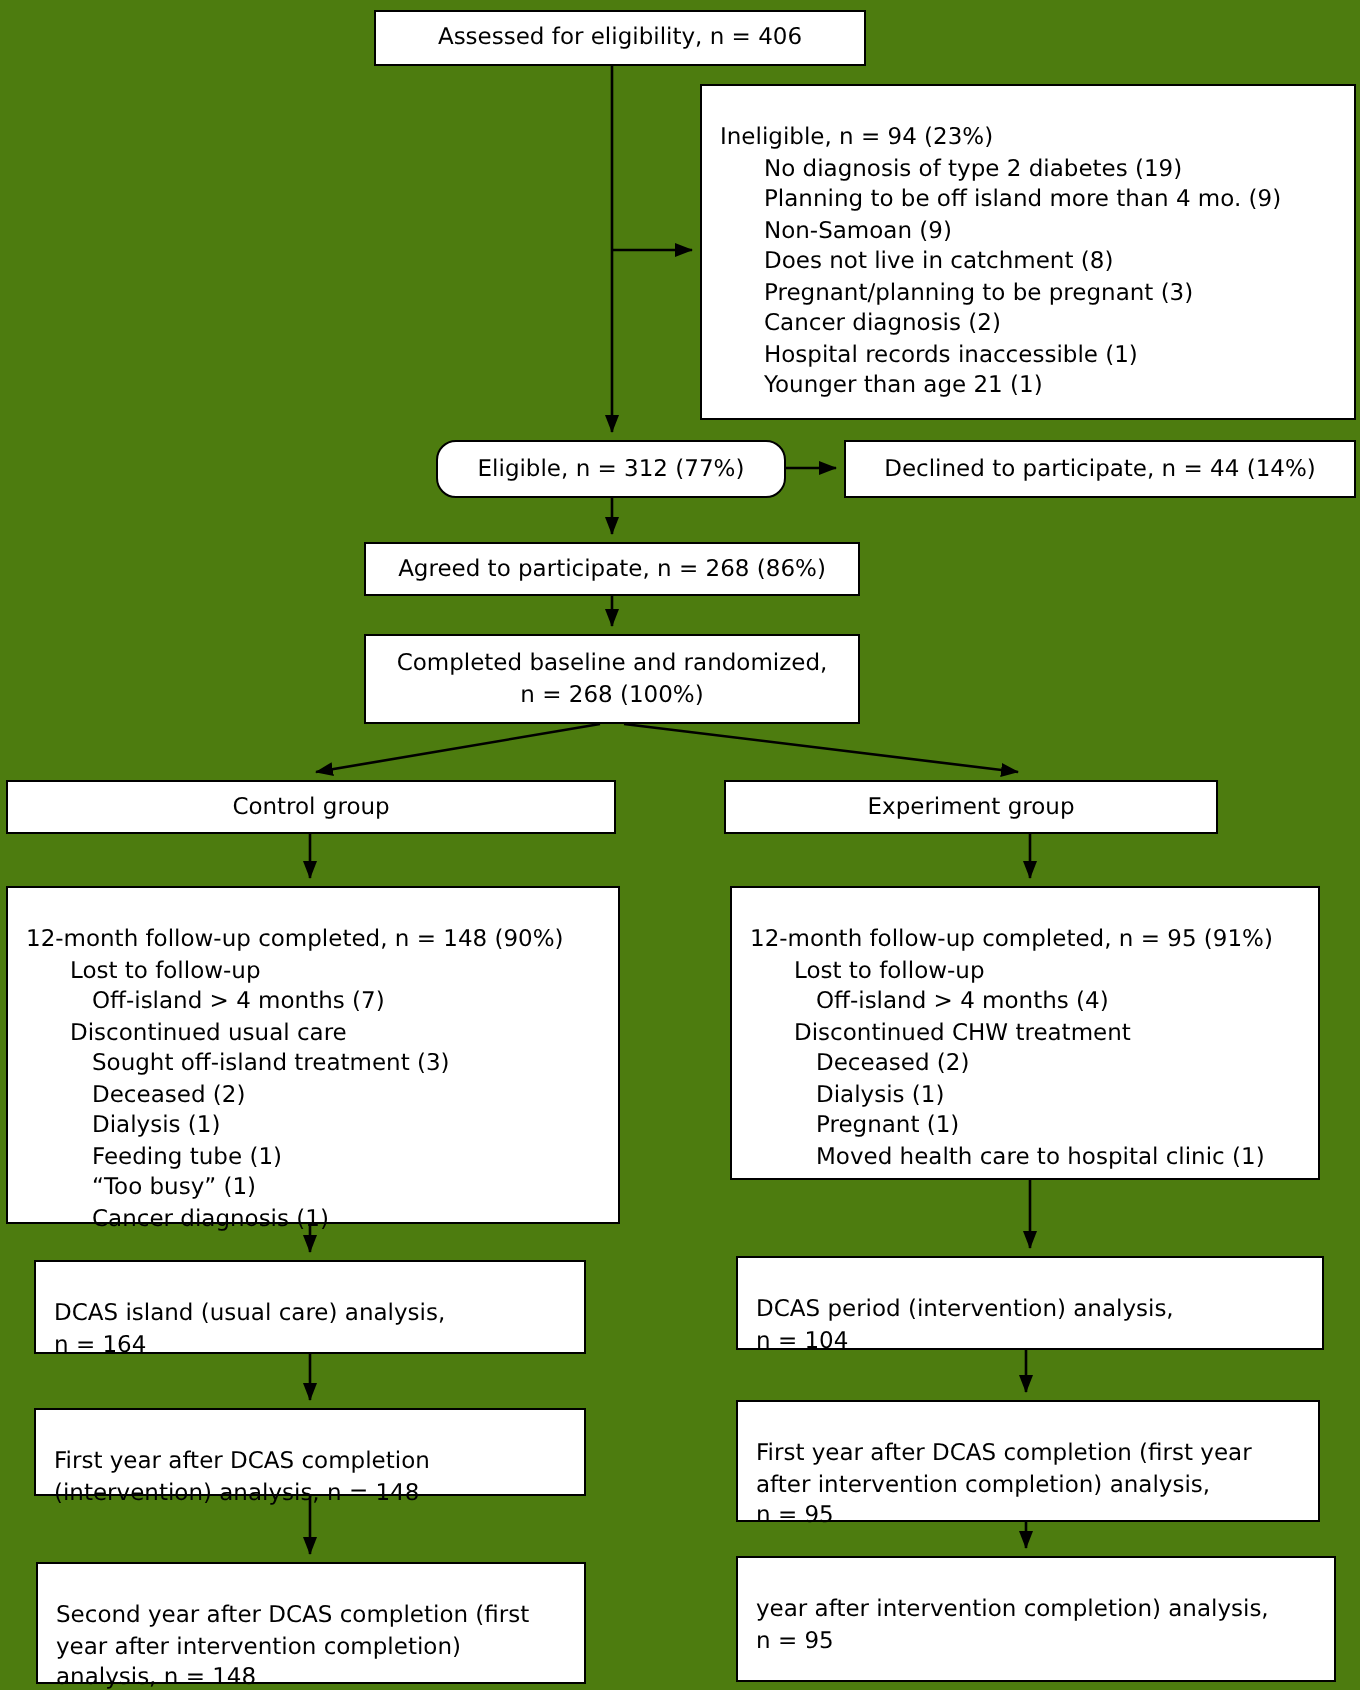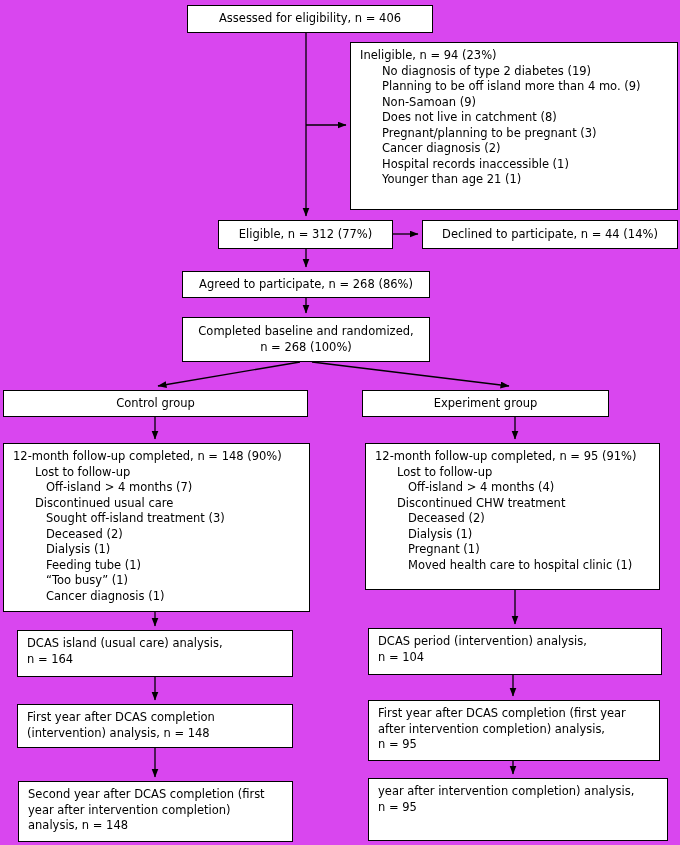--- a/index.html
+++ b/index.html
@@ -1,40 +1,40 @@
 <!DOCTYPE html>
 <html><head>
 <meta charset="utf-8">
 <style>
   html, body { margin: 0; padding: 0; background: #ffffff; }
   #canvas {
     position: relative;
     width: 680px;
     height: 845px;
-    background: #d946ef;
+    background: #4d7c0f;
     font-family: "DejaVu Sans", "Liberation Sans", sans-serif;
     color: #000000;
     overflow: hidden;
   }
   .box {
     position: absolute;
     box-sizing: border-box;
     border: 1px solid #000000;
     background: #ffffff;
     font-size: 11.5px;
     line-height: 15.5px;
   }
   .box.center {
     display: flex;
     flex-direction: column;
     justify-content: center;
     align-items: center;
     text-align: center;
   }
-  .box.left { padding: 5px 9px; text-align: left; }
+  .box.left { padding: 18px 9px; text-align: left; }
   .line { white-space: nowrap; }
   .indent0 { padding-left: 0; }
   .indent1 { padding-left: 22px; }
   .indent2 { padding-left: 33px; }
   #arrows {
     position: absolute;
     left: 0; top: 0;
     width: 680px; height: 845px;
     pointer-events: none;
   }
@@ -75,21 +75,21 @@
       <div class="line indent0">Ineligible, n = 94 (23%)</div>
       <div class="line indent1">No diagnosis of type 2 diabetes (19)</div>
       <div class="line indent1">Planning to be off island more than 4 mo. (9)</div>
       <div class="line indent1">Non-Samoan (9)</div>
       <div class="line indent1">Does not live in catchment (8)</div>
       <div class="line indent1">Pregnant/planning to be pregnant (3)</div>
       <div class="line indent1">Cancer diagnosis (2)</div>
       <div class="line indent1">Hospital records inaccessible (1)</div>
       <div class="line indent1">Younger than age 21 (1)</div>
     </div>
-  <div class="box center" style="left:218px; top:220px; width:175px; height:29px;">
+  <div class="box center" style="left:218px; top:220px; width:175px; height:29px;border-radius:10px;">
       <div class="line indent0">Eligible, n = 312 (77%)</div>
     </div>
   <div class="box center" style="left:422px; top:220px; width:256px; height:29px;align-items:center;">
       <div class="line indent0">Declined to participate, n = 44 (14%)</div>
     </div>
   <div class="box center" style="left:182px; top:271px; width:248px; height:27px;">
       <div class="line indent0">Agreed to participate, n = 268 (86%)</div>
     </div>
   <div class="box center" style="left:182px; top:317px; width:248px; height:45px;">
       <div class="line indent0">Completed baseline and randomized,</div>

